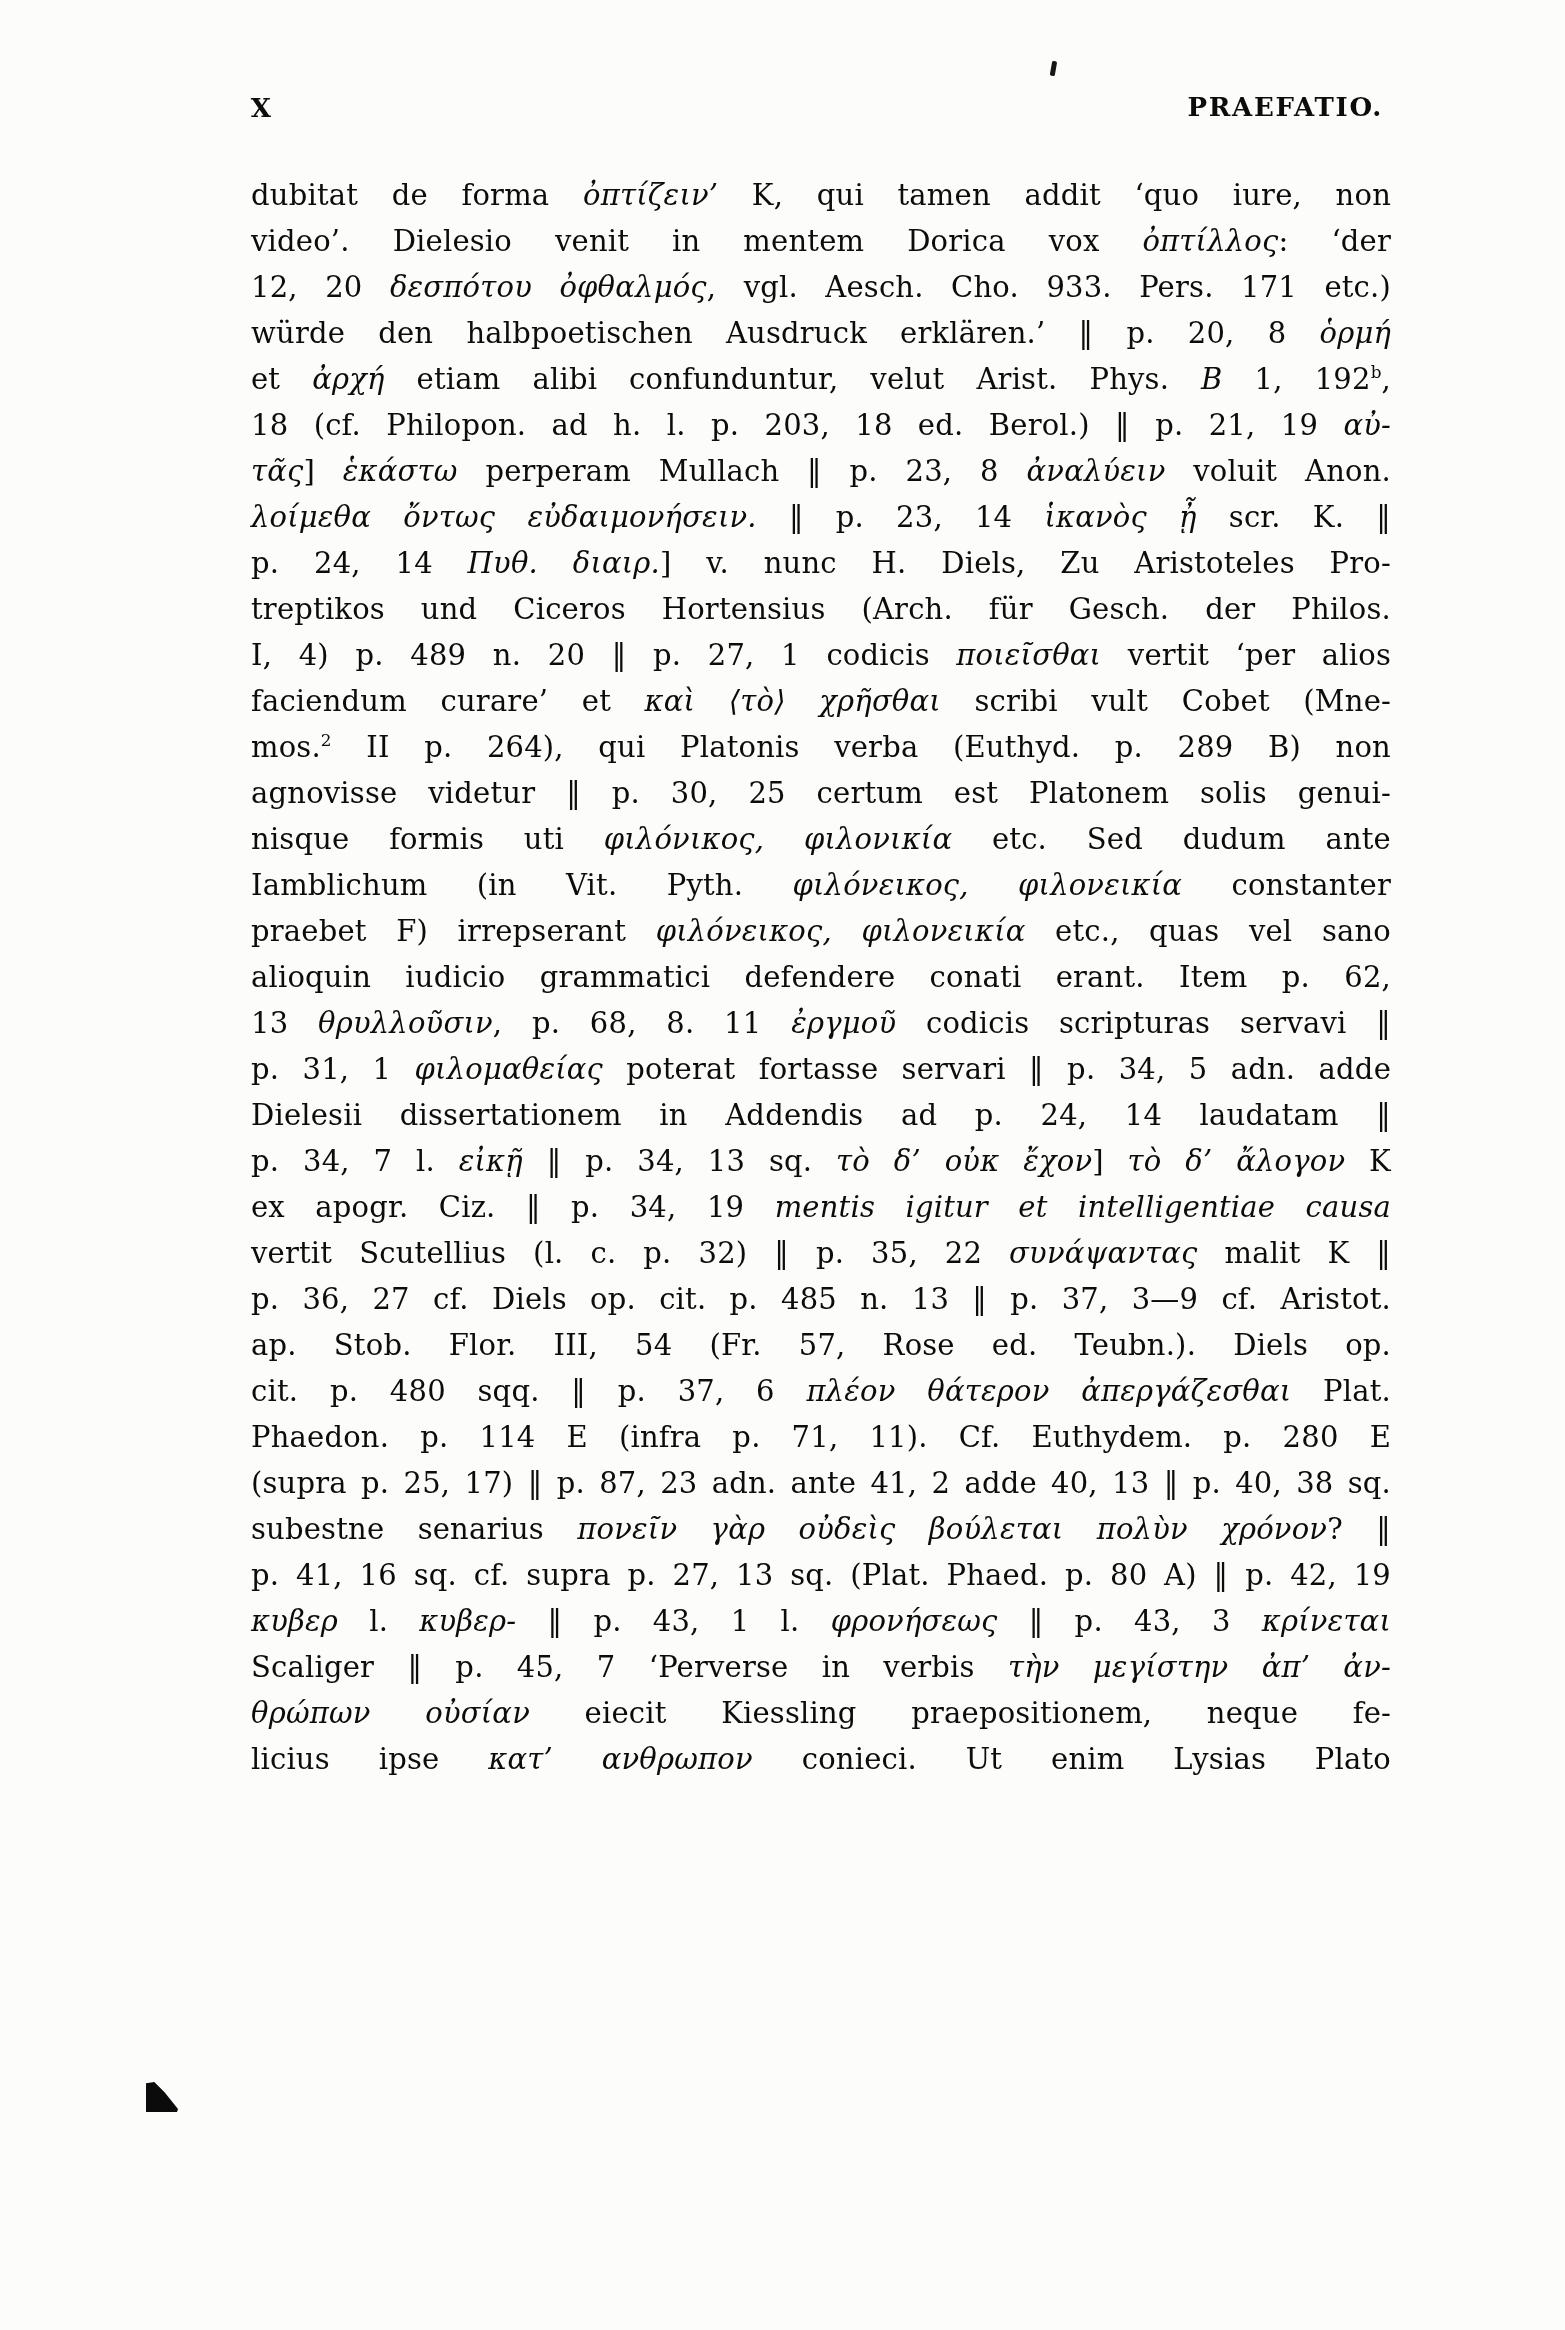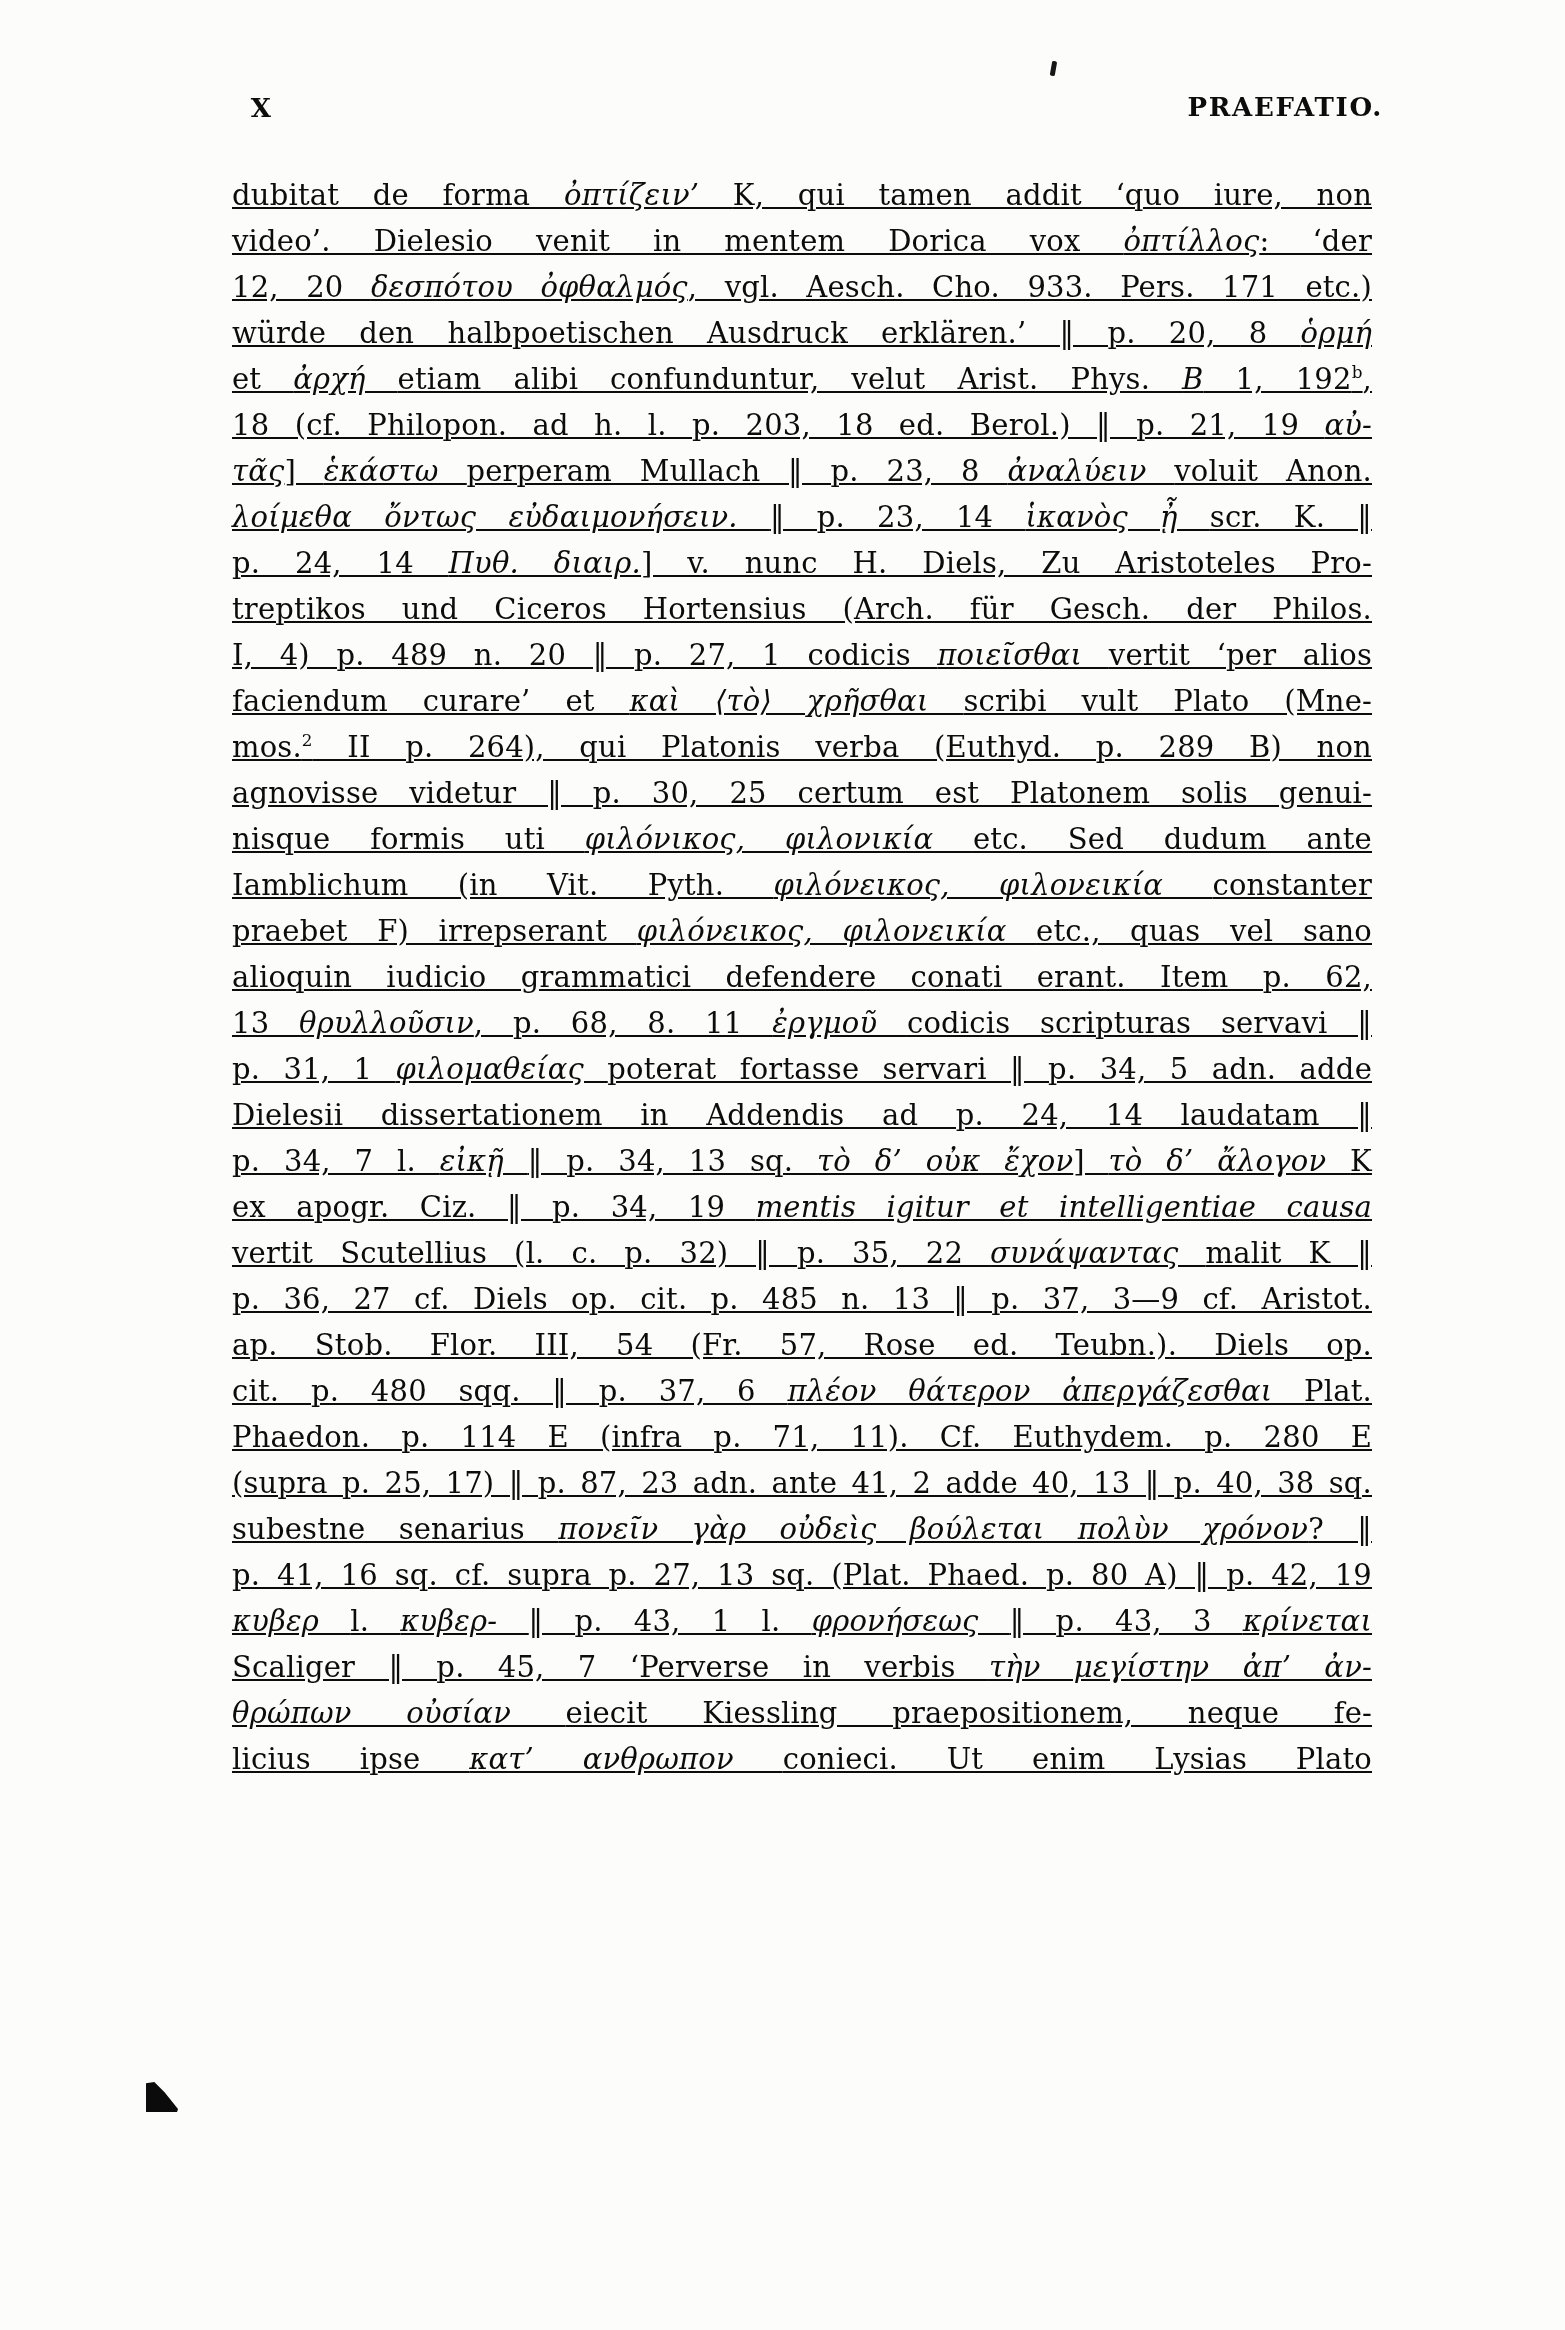--- a/index.html
+++ b/index.html
@@ -26,24 +26,23 @@
     left:7.8px;
     top:1.1px;
     letter-spacing:0.6px;
   }
   .page-title{
     text-align:right;
     letter-spacing:1.7px;
   }
   .text-block{
     position:absolute;
-    left:232px;
+    left:251px;
     top:172px;
     width:1140px;
-    text-decoration:underline;
   }
   .line{
     height:46px;
     line-height:46px;
     font-size:29px;
     text-align:justify;
     text-align-last:justify;
     letter-spacing:0.2px;
     word-spacing:1.1px;
     white-space:normal;
@@ -87,21 +86,21 @@
       <div class="line"><span class="la">video’.  Dielesio venit in mentem Dorica vox </span><span class="gr">ὀπτίλλος</span><span class="la">: ‘der</span></div>
       <div class="line"><span class="la">12, 20 </span><span class="gr">δεσπότου ὀφθαλμός</span><span class="la">, vgl. Aesch. Cho. 933. Pers. 171 etc.)</span></div>
       <div class="line"><span class="la">würde den halbpoetischen Ausdruck erklären.’ ‖ p. 20, 8 </span><span class="gr">ὁρμή</span></div>
       <div class="line"><span class="la">et </span><span class="gr">ἀρχή </span><span class="la">etiam alibi confunduntur, velut Arist. Phys. </span><span class="it">B</span><span class="la"> 1, 192</span><span class="sup">b</span><span class="la">,</span></div>
       <div class="line"><span class="la">18 (cf. Philopon. ad h. l. p. 203, 18 ed. Berol.) ‖ p. 21, 19 </span><span class="gr">αὐ-</span></div>
       <div class="line"><span class="gr">τᾶς</span><span class="la">] </span><span class="gr">ἑκάστω </span><span class="la">perperam Mullach ‖ p. 23, 8 </span><span class="gr">ἀναλύειν </span><span class="la">voluit Anon.</span></div>
       <div class="line"><span class="gr">λοίμεθα ὄντως εὐδαιμονήσειν. </span><span class="la">‖ p. 23, 14 </span><span class="gr">ἱκανὸς ᾖ </span><span class="la">scr. K. ‖</span></div>
       <div class="line"><span class="la">p. 24, 14 </span><span class="gr">Πυθ. διαιρ.</span><span class="la">] v. nunc H. Diels, Zu Aristoteles Pro-</span></div>
       <div class="line"><span class="la">treptikos und Ciceros Hortensius (Arch. für Gesch. der Philos.</span></div>
       <div class="line"><span class="la">I, 4) p. 489 n. 20 ‖ p. 27, 1 codicis </span><span class="gr">ποιεῖσθαι </span><span class="la">vertit ‘per alios</span></div>
-      <div class="line"><span class="la">faciendum curare’ et </span><span class="gr">καὶ ⟨τὸ⟩ χρῆσθαι </span><span class="la">scribi vult Plato (Mne-</span></div>
+      <div class="line"><span class="la">faciendum curare’ et </span><span class="gr">καὶ ⟨τὸ⟩ χρῆσθαι </span><span class="la">scribi vult Cobet (Mne-</span></div>
       <div class="line"><span class="la">mos.</span><span class="sup">2</span><span class="la"> II p. 264), qui Platonis verba (Euthyd. p. 289 B) non</span></div>
       <div class="line"><span class="la">agnovisse videtur ‖ p. 30, 25 certum est Platonem solis genui-</span></div>
       <div class="line"><span class="la">nisque formis uti </span><span class="gr">φιλόνικος, φιλονικία </span><span class="la">etc.  Sed dudum ante</span></div>
       <div class="line"><span class="la">Iamblichum (in Vit. Pyth. </span><span class="gr">φιλόνεικος, φιλονεικία </span><span class="la">constanter</span></div>
       <div class="line"><span class="la">praebet F) irrepserant </span><span class="gr">φιλόνεικος, φιλονεικία </span><span class="la">etc., quas vel sano</span></div>
       <div class="line"><span class="la">alioquin iudicio grammatici defendere conati erant.  Item p. 62,</span></div>
       <div class="line"><span class="la">13 </span><span class="gr">θρυλλοῦσιν</span><span class="la">, p. 68, 8. 11 </span><span class="gr">ἐργμοῦ </span><span class="la">codicis scripturas servavi ‖</span></div>
       <div class="line"><span class="la">p. 31, 1 </span><span class="gr">φιλομαθείας </span><span class="la">poterat fortasse servari ‖ p. 34, 5 adn. adde</span></div>
       <div class="line"><span class="la">Dielesii dissertationem in Addendis ad p. 24, 14 laudatam ‖</span></div>
       <div class="line"><span class="la">p. 34, 7 l. </span><span class="gr">εἰκῇ </span><span class="la">‖ p. 34, 13 sq. </span><span class="gr">τὸ δ’ οὐκ ἔχον</span><span class="la">] </span><span class="gr">τὸ δ’ ἄλογον </span><span class="la">K</span></div>

